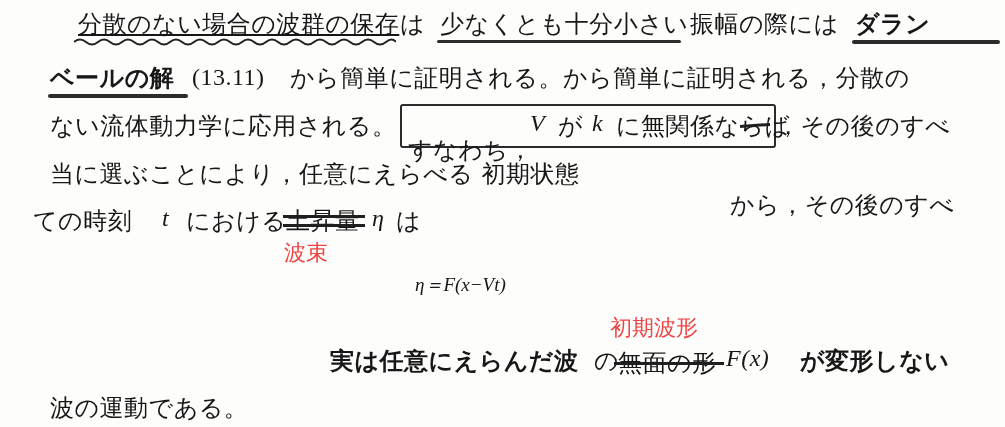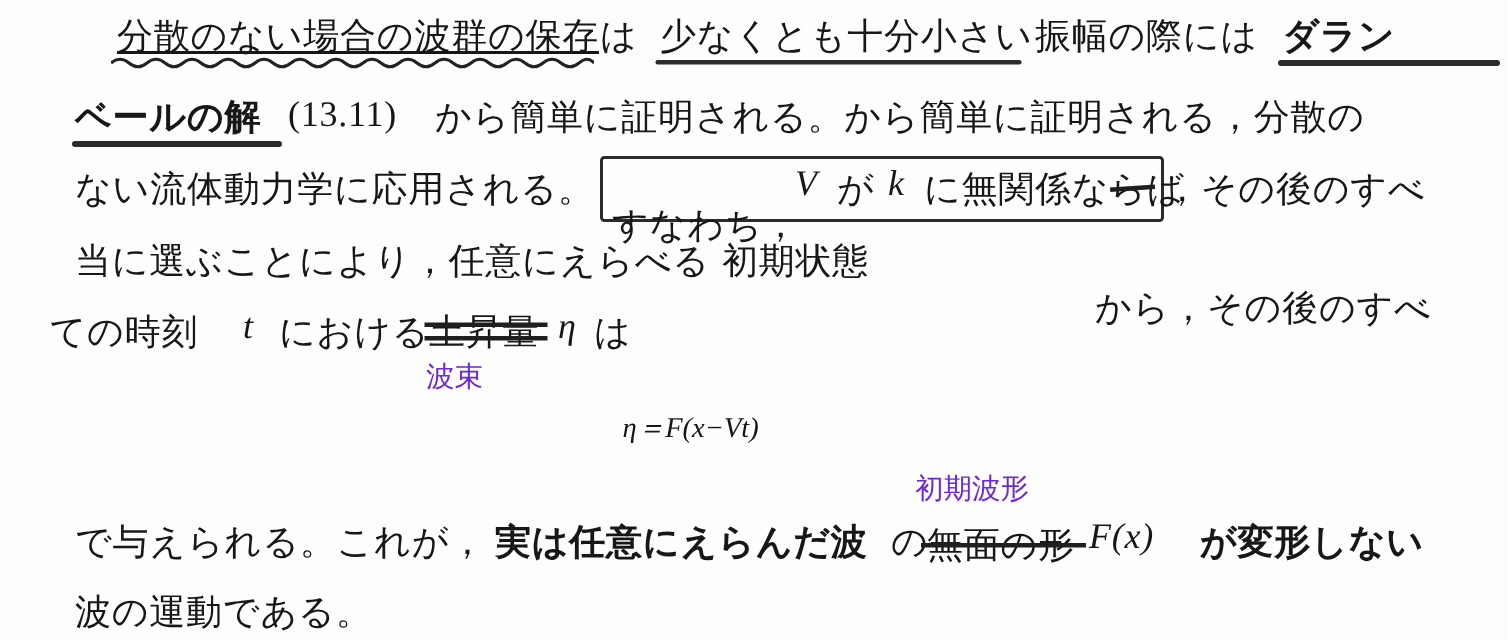--- a/index.html
+++ b/index.html
@@ -60,22 +60,22 @@
 
   .strike {
     position: absolute;
     height: 2.5px;
     background: #1f1f1f;
   }
 
   .annot {
     position: absolute;
     font-family: "DejaVu Sans", sans-serif;
-    font-size: 19px;
-    color: #6d28d9;
+    font-size: 22px;
+    color: #ef4444;
   }
 
   .centered-eq {
     position: absolute;
     font-family: "Liberation Serif", serif;
     font-size: 19px;
   }
   .it { font-style: italic; }
 </style>
 </head>
@@ -130,21 +130,20 @@
   <span class="line jp" style="left:286px; top:205px;">土昇量</span>
   <div class="strike" style="left:283px; top:215px; width:82px;"></div>
   <div class="strike" style="left:283px; top:224px; width:82px;"></div>
   <span class="line math" style="left:372px; top:205px;">η</span>
   <span class="line jp" style="left:396px; top:205px;">は</span>
 
   <span class="annot" style="left:284px; top:238px;">波束</span>
 
   <span class="centered-eq it" style="left:415px; top:272px;">η＝F(x−Vt)</span>
 
-  <span class="line jp" style="left:50px; top:345px;">で与えられる。これが，</span>
   <span class="line jp bold" style="left:330px; top:345px;">実は任意にえらんだ波</span>
   <span class="line jp" style="left:594px; top:345px;">の</span>
   <span class="line jp" style="left:618px; top:347px;">無面の形</span>
   <div class="strike" style="left:614px; top:362px; width:110px;"></div>
   <span class="line math" style="left:726px; top:345px;">F(x)</span>
   <span class="line jp bold" style="left:800px; top:345px;">が変形しない</span>
 
   <span class="annot" style="left:610px; top:313px;">初期波形</span>
 
   <span class="line jp" style="left:50px; top:392px;">波の運動である。</span>

